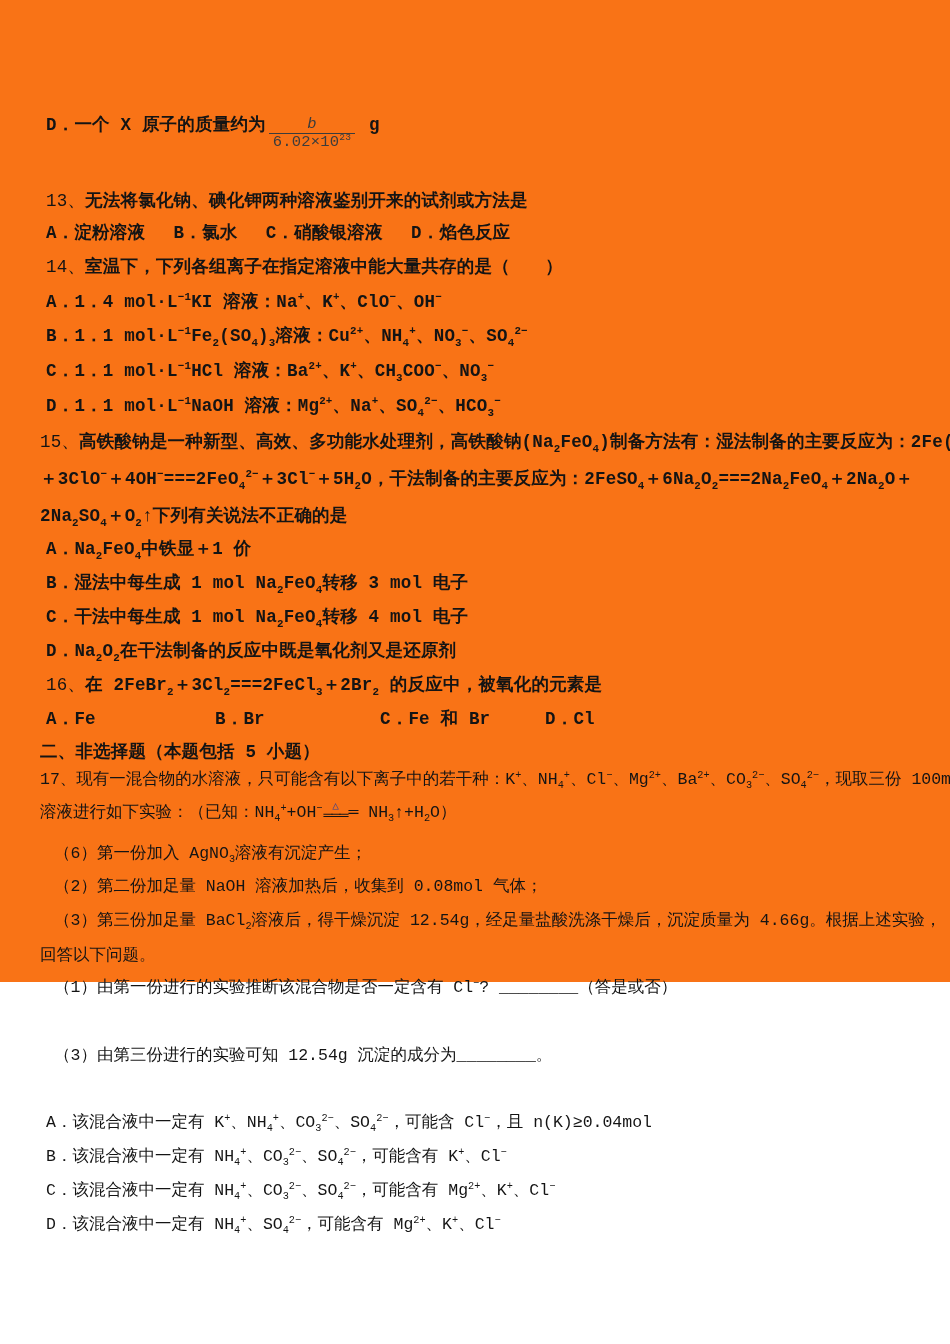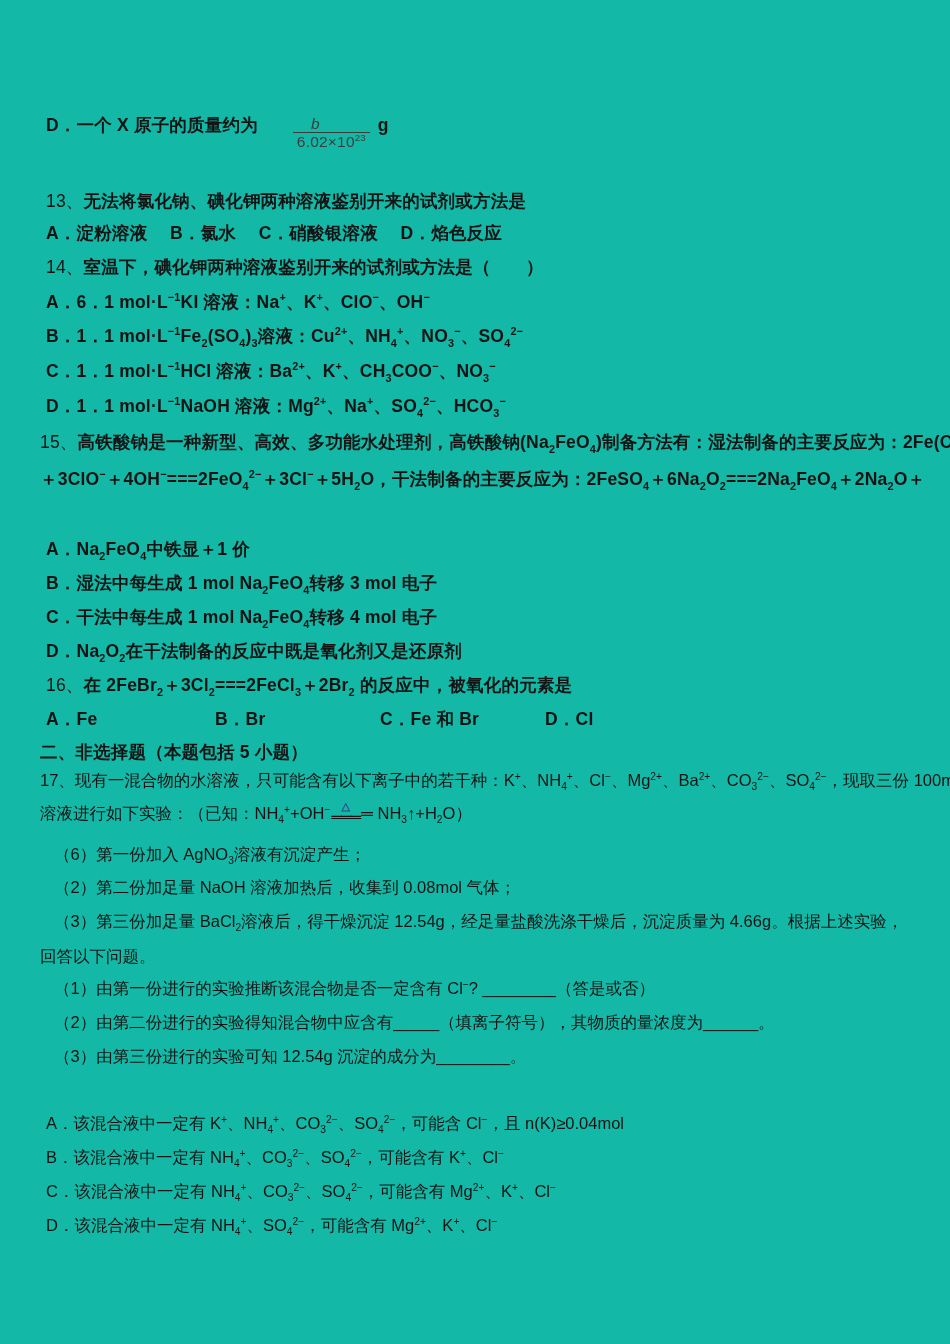--- a/index.html
+++ b/index.html
@@ -6,23 +6,23 @@
     margin: 0;
     padding: 0;
     background: #ffffff;
     width: 950px;
     height: 1344px;
     overflow: hidden;
   }
   #doc {
     position: relative;
     width: 950px;
-    height: 1344px;
-    background: #14b8a6;
-    font-family: Liberation Sans, sans-serif;
+    height: 982px;
+    background: #f97316;
+    font-family: Liberation Mono, monospace;
     color: #141414;
   }
   .line {
     position: absolute;
     white-space: nowrap;
     font-size: 17.5px;
     line-height: 30px;
     height: 30px;
     letter-spacing: 0.2px;
   }
@@ -45,21 +45,21 @@
     display: inline-block;
     vertical-align: -16px;
     text-align: center;
     line-height: 1.1;
     font-size: 15.5px;
     font-weight: normal;
     color: #3c3c3c;
     margin: 0 3px;
   }
   .frac .num { display: block; padding: 0 4px; }
-  .frac .den { display: block; border-top: 1.2px solid #3c3c3c; padding: 0 4px; margin-left: 32px; }
+  .frac .den { display: block; border-top: 1.2px solid #3c3c3c; padding: 0 4px; }
   .stack {
     display: inline-block;
     text-align: center;
     vertical-align: -3px;
     line-height: 0;
     margin: 0 1px;
   }
   .stack .top {
     display: block;
     font-size: 11px;
@@ -73,43 +73,43 @@
     letter-spacing: -1px;
   }
 </style>
 </head>
 <body>
 
 <div id="doc">
     <div class="line b" style="left: 46px; top: 110px;"><span class="seg">D．一个 X 原子的质量约为</span><span class="frac"><span class="num"><span class="seg i">b</span></span><span class="den"><span class="seg">6.02×10</span><span class="seg sup">23</span></span></span><span class="seg"> g</span></div>
     <div class="line b" style="left: 46px; top: 186px;"><span class="seg n">13、</span><span class="seg">无法将氯化钠、碘化钾两种溶液鉴别开来的试剂或方法是</span></div>
     <div class="line b" style="left: 46px; top: 218px;"><span class="seg">A．淀粉溶液　 B．氯水　 C．硝酸银溶液　 D．焰色反应</span></div>
-    <div class="line b" style="left: 46px; top: 252px;"><span class="seg n">14、</span><span class="seg">室温下，碘化钾两种溶液鉴别开来的试剂或方法是（　　）</span></div>
-    <div class="line b" style="left: 46px; top: 287px;"><span class="seg">A．6．1 mol·L</span><span class="seg sup">−1</span><span class="seg">KI 溶液：Na</span><span class="seg sup">+</span><span class="seg">、K</span><span class="seg sup">+</span><span class="seg">、ClO</span><span class="seg sup">−</span><span class="seg">、OH</span><span class="seg sup">−</span></div>
+    <div class="line b" style="left: 46px; top: 252px;"><span class="seg n">14、</span><span class="seg">室温下，下列各组离子在指定溶液中能大量共存的是（　　）</span></div>
+    <div class="line b" style="left: 46px; top: 287px;"><span class="seg">A．1．4 mol·L</span><span class="seg sup">−1</span><span class="seg">KI 溶液：Na</span><span class="seg sup">+</span><span class="seg">、K</span><span class="seg sup">+</span><span class="seg">、ClO</span><span class="seg sup">−</span><span class="seg">、OH</span><span class="seg sup">−</span></div>
     <div class="line b" style="left: 46px; top: 321px;"><span class="seg">B．1．1 mol·L</span><span class="seg sup">−1</span><span class="seg">Fe</span><span class="seg sub">2</span><span class="seg">(SO</span><span class="seg sub">4</span><span class="seg">)</span><span class="seg sub">3</span><span class="seg">溶液：Cu</span><span class="seg sup">2+</span><span class="seg">、NH</span><span class="seg sub">4</span><span class="seg sup">+</span><span class="seg">、NO</span><span class="seg sub">3</span><span class="seg sup">−</span><span class="seg">、SO</span><span class="seg sub">4</span><span class="seg sup">2−</span></div>
     <div class="line b" style="left: 46px; top: 356px;"><span class="seg">C．1．1 mol·L</span><span class="seg sup">−1</span><span class="seg">HCl 溶液：Ba</span><span class="seg sup">2+</span><span class="seg">、K</span><span class="seg sup">+</span><span class="seg">、CH</span><span class="seg sub">3</span><span class="seg">COO</span><span class="seg sup">−</span><span class="seg">、NO</span><span class="seg sub">3</span><span class="seg sup">−</span></div>
     <div class="line b" style="left: 46px; top: 391px;"><span class="seg">D．1．1 mol·L</span><span class="seg sup">−1</span><span class="seg">NaOH 溶液：Mg</span><span class="seg sup">2+</span><span class="seg">、Na</span><span class="seg sup">+</span><span class="seg">、SO</span><span class="seg sub">4</span><span class="seg sup">2−</span><span class="seg">、HCO</span><span class="seg sub">3</span><span class="seg sup">−</span></div>
     <div class="line b" style="left: 40px; top: 427px;"><span class="seg n">15、</span><span class="seg">高铁酸钠是一种新型、高效、多功能水处理剂，高铁酸钠(Na</span><span class="seg sub">2</span><span class="seg">FeO</span><span class="seg sub">4</span><span class="seg">)制备方法有：湿法制备的主要反应为：2Fe(OH)</span></div>
     <div class="line b" style="left: 40px; top: 464px;"><span class="seg">＋3ClO</span><span class="seg sup">−</span><span class="seg">＋4OH</span><span class="seg sup">−</span><span class="seg">===2FeO</span><span class="seg sub">4</span><span class="seg sup">2−</span><span class="seg">＋3Cl</span><span class="seg sup">−</span><span class="seg">＋5H</span><span class="seg sub">2</span><span class="seg">O，干法制备的主要反应为：2FeSO</span><span class="seg sub">4</span><span class="seg">＋6Na</span><span class="seg sub">2</span><span class="seg">O</span><span class="seg sub">2</span><span class="seg">===2Na</span><span class="seg sub">2</span><span class="seg">FeO</span><span class="seg sub">4</span><span class="seg">＋2Na</span><span class="seg sub">2</span><span class="seg">O＋</span></div>
+    <div class="line b" style="left: 40px; top: 501px;"><span class="seg">2Na</span><span class="seg sub">2</span><span class="seg">SO</span><span class="seg sub">4</span><span class="seg">＋O</span><span class="seg sub">2</span><span class="seg">↑下列有关说法不正确的是</span></div>
     <div class="line b" style="left: 46px; top: 534px;"><span class="seg">A．Na</span><span class="seg sub">2</span><span class="seg">FeO</span><span class="seg sub">4</span><span class="seg">中铁显＋1 价</span></div>
     <div class="line b" style="left: 46px; top: 568px;"><span class="seg">B．湿法中每生成 1 mol Na</span><span class="seg sub">2</span><span class="seg">FeO</span><span class="seg sub">4</span><span class="seg">转移 3 mol 电子</span></div>
     <div class="line b" style="left: 46px; top: 602px;"><span class="seg">C．干法中每生成 1 mol Na</span><span class="seg sub">2</span><span class="seg">FeO</span><span class="seg sub">4</span><span class="seg">转移 4 mol 电子</span></div>
     <div class="line b" style="left: 46px; top: 636px;"><span class="seg">D．Na</span><span class="seg sub">2</span><span class="seg">O</span><span class="seg sub">2</span><span class="seg">在干法制备的反应中既是氧化剂又是还原剂</span></div>
     <div class="line b" style="left: 46px; top: 670px;"><span class="seg n">16、</span><span class="seg">在 2FeBr</span><span class="seg sub">2</span><span class="seg">＋3Cl</span><span class="seg sub">2</span><span class="seg">===2FeCl</span><span class="seg sub">3</span><span class="seg">＋2Br</span><span class="seg sub">2</span><span class="seg"> 的反应中，被氧化的元素是</span></div>
     <div class="line b" style="left: 46px; top: 704px;"><span class="seg">A．Fe</span></div>
     <div class="line b" style="left: 215px; top: 704px;"><span class="seg">B．Br</span></div>
     <div class="line b" style="left: 380px; top: 704px;"><span class="seg">C．Fe 和 Br</span></div>
     <div class="line b" style="left: 545px; top: 704px;"><span class="seg">D．Cl</span></div>
     <div class="line b" style="left: 40px; top: 737px;"><span class="seg">二、非选择题（本题包括 5 小题）</span></div>
     <div class="line thin" style="left: 40px; top: 765px;"><span class="seg">17、现有一混合物的水溶液，只可能含有以下离子中的若干种：K</span><span class="seg sup">+</span><span class="seg">、NH</span><span class="seg sub">4</span><span class="seg sup">+</span><span class="seg">、Cl</span><span class="seg sup">−</span><span class="seg">、Mg</span><span class="seg sup">2+</span><span class="seg">、Ba</span><span class="seg sup">2+</span><span class="seg">、CO</span><span class="seg sub">3</span><span class="seg sup">2−</span><span class="seg">、SO</span><span class="seg sub">4</span><span class="seg sup">2−</span><span class="seg">，现取三份 100mL 该</span></div>
     <div class="line thin" style="left: 40px; top: 798px;"><span class="seg">溶液进行如下实验：（已知：NH</span><span class="seg sub">4</span><span class="seg sup">+</span><span class="seg">+OH</span><span class="seg sup">−</span><span class="stack"><span class="top" style="color: rgb(57, 65, 143);">△</span><span class="bottom">═══</span></span><span class="seg">═ NH</span><span class="seg sub">3</span><span class="seg">↑+H</span><span class="seg sub">2</span><span class="seg">O）</span></div>
     <div class="line thin" style="left: 54px; top: 839px;"><span class="seg">（6）第一份加入 AgNO</span><span class="seg sub">3</span><span class="seg">溶液有沉淀产生；</span></div>
     <div class="line thin" style="left: 54px; top: 872px;"><span class="seg">（2）第二份加足量 NaOH 溶液加热后，收集到 0.08mol 气体；</span></div>
     <div class="line thin" style="left: 54px; top: 906px;"><span class="seg">（3）第三份加足量 BaCl</span><span class="seg sub">2</span><span class="seg">溶液后，得干燥沉淀 12.54g，经足量盐酸洗涤干燥后，沉淀质量为 4.66g。根据上述实验，</span></div>
     <div class="line thin" style="left: 40px; top: 941px;"><span class="seg">回答以下问题。</span></div>
     <div class="line thin" style="left: 54px; top: 973px;"><span class="seg">（1）由第一份进行的实验推断该混合物是否一定含有 Cl</span><span class="seg sup">−</span><span class="seg">? ________（答是或否）</span></div>
-    <div class="line thin" style="left: 54px; top: 1007px;"><span class="seg">（2）由第二份进行的实验得知混合物中应含有_____（填离子符号），其物质的量浓度为______。</span></div>
     <div class="line thin" style="left: 54px; top: 1041px;"><span class="seg">（3）由第三份进行的实验可知 12.54g 沉淀的成分为________。</span></div>
     <div class="line thin" style="left: 46px; top: 1108px;"><span class="seg">A．该混合液中一定有 K</span><span class="seg sup">+</span><span class="seg">、NH</span><span class="seg sub">4</span><span class="seg sup">+</span><span class="seg">、CO</span><span class="seg sub">3</span><span class="seg sup">2−</span><span class="seg">、SO</span><span class="seg sub">4</span><span class="seg sup">2−</span><span class="seg">，可能含 Cl</span><span class="seg sup">−</span><span class="seg">，且 n(K)≥0.04mol</span></div>
     <div class="line thin" style="left: 46px; top: 1142px;"><span class="seg">B．该混合液中一定有 NH</span><span class="seg sub">4</span><span class="seg sup">+</span><span class="seg">、CO</span><span class="seg sub">3</span><span class="seg sup">2−</span><span class="seg">、SO</span><span class="seg sub">4</span><span class="seg sup">2−</span><span class="seg">，可能含有 K</span><span class="seg sup">+</span><span class="seg">、Cl</span><span class="seg sup">−</span></div>
     <div class="line thin" style="left: 46px; top: 1176px;"><span class="seg">C．该混合液中一定有 NH</span><span class="seg sub">4</span><span class="seg sup">+</span><span class="seg">、CO</span><span class="seg sub">3</span><span class="seg sup">2−</span><span class="seg">、SO</span><span class="seg sub">4</span><span class="seg sup">2−</span><span class="seg">，可能含有 Mg</span><span class="seg sup">2+</span><span class="seg">、K</span><span class="seg sup">+</span><span class="seg">、Cl</span><span class="seg sup">−</span></div>
     <div class="line thin" style="left: 46px; top: 1210px;"><span class="seg">D．该混合液中一定有 NH</span><span class="seg sub">4</span><span class="seg sup">+</span><span class="seg">、SO</span><span class="seg sub">4</span><span class="seg sup">2−</span><span class="seg">，可能含有 Mg</span><span class="seg sup">2+</span><span class="seg">、K</span><span class="seg sup">+</span><span class="seg">、Cl</span><span class="seg sup">−</span></div>
   </div>
 
 </body></html>

